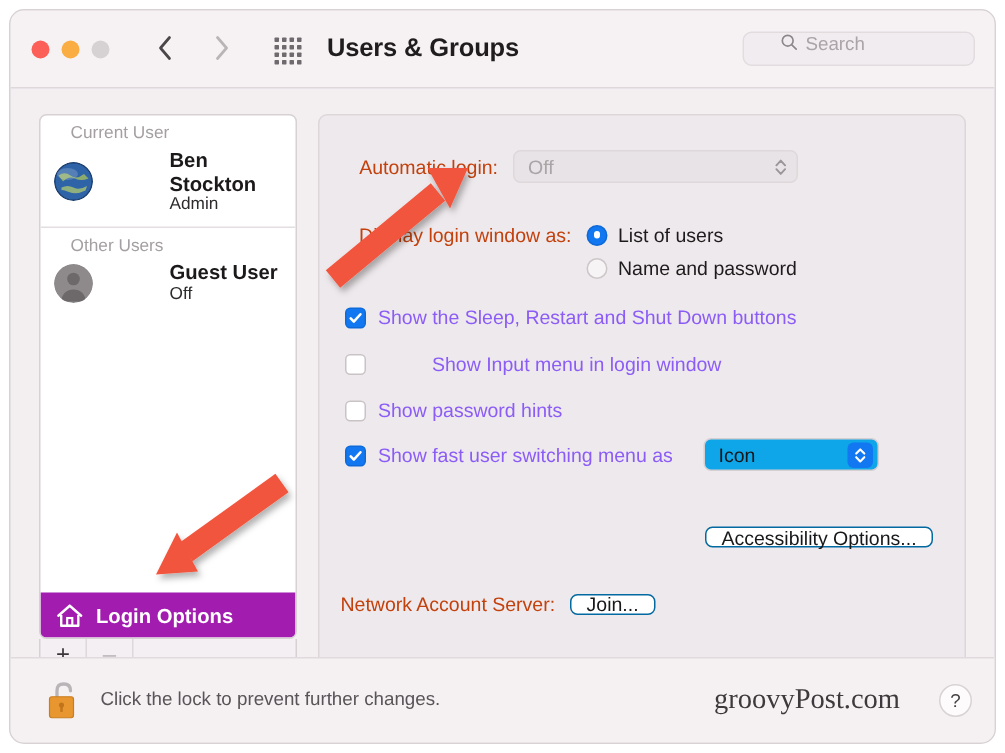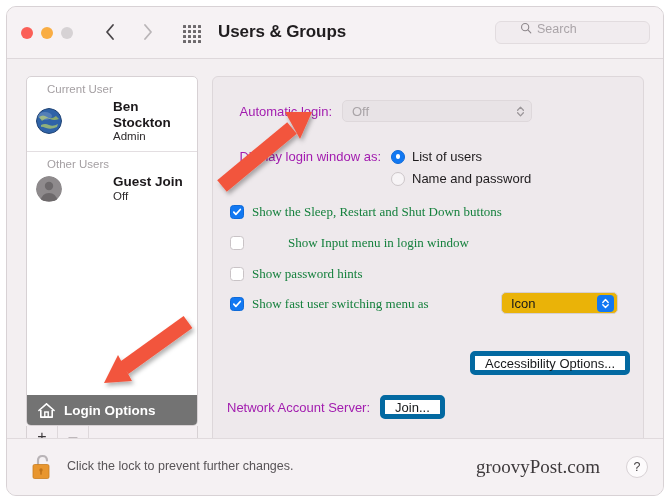--- a/index.html
+++ b/index.html
@@ -181,21 +181,21 @@
     background: #e3dee1;
     margin: 2px 0 0 0;
   }
 
   .login-options {
     position: absolute;
     left: 0;
     bottom: 0;
     width: 100%;
     height: 30px;
-    background: #737373;
+    background: #a21caf;
     display: flex;
     align-items: center;
     padding-left: 10px;
     box-sizing: border-box;
   }
   .house-icon { width: 19px; height: 19px; margin-right: 8px; flex: none; }
   .login-options-label {
     color: #ffffff;
     font-size: 13.5px;
     font-weight: bold;
@@ -239,47 +239,46 @@
     box-sizing: border-box;
   }
 
   .row {
     position: absolute;
     display: flex;
     align-items: center;
   }
   .field-label {
     font-size: 13px;
-    color: #a21caf;
+    color: #c2410c;
     text-align: right;
   }
 
   
   .popup {
     height: 22px;
     border-radius: 5px;
     display: flex;
     align-items: center;
     box-sizing: border-box;
     font-size: 13px;
   }
   .popup.disabled {
     background: #e8e3e6;
     border: 1px solid #ded8db;
     color: #a9a4a7;
     justify-content: space-between;
     padding: 0 5px 0 9px;
   }
   .popup.enabled {
-    background: #eab308;
+    background: #0ea5e9;
     border: 1px solid #d5cfd2;
     color: #16181a;
     justify-content: space-between;
     padding: 0 3px 0 9px;
-    margin-left: 32px;
   }
   .chevbox {
     width: 17px;
     height: 17px;
     border-radius: 4px;
     background: #1278f2;
     display: flex;
     align-items: center;
     justify-content: center;
     flex: none;
@@ -333,30 +332,30 @@
     background: #1278f2;
     border: 1px solid #0f6ad8;
     display: flex;
     align-items: center;
     justify-content: center;
   }
   .cb.off {
     background: #ffffff;
     border: 1px solid #c9c3c6;
   }
-  .cb-label { font-size: 13px; color: #15803d; font-family: Liberation Serif, serif; }
+  .cb-label { font-size: 13px; color: #8b5cf6; }
 
   
   .pushbtn {
     background: #ffffff;
-    border: 5px solid #0369a1;
+    border: 1px solid #0369a1;
     border-radius: 5px;
     font-size: 13px;
     color: #16181a;
-    height: 24px;
+    height: 14px;
     display: inline-flex;
     align-items: center;
     padding: 0 10px;
     box-sizing: border-box;
   }
 
   
   .footer {
     position: absolute;
     left: 0;
@@ -493,21 +492,21 @@
       <div class="group-header">Other Users</div>
       <div class="user-row">
         <span class="avatar">
           <svg viewBox="0 0 26 26" width="26" height="26">
             <circle cx="13" cy="13" r="13" fill="#8e8a8c"></circle>
             <circle cx="13" cy="10" r="4.2" fill="#6d696b"></circle>
             <path d="M4.5 25 Q6 17 13 17 Q20 17 21.5 25 Z" fill="#6d696b"></path>
           </svg>
         </span>
         <span class="user-text">
-          <div class="user-name">Guest Join</div>
+          <div class="user-name">Guest User</div>
           <div class="user-sub">Off</div>
         </span>
       </div>
 
       <div class="login-options">
         <svg class="house-icon" viewBox="0 0 20 20">
           <path d="M10 3 L18 10 M10 3 L2 10" fill="none" stroke="#ffffff" stroke-width="1.7" stroke-linecap="round"></path>
           <path d="M4 9.5 V17 H16 V9.5" fill="none" stroke="#ffffff" stroke-width="1.7" stroke-linejoin="round"></path>
           <rect x="8.2" y="11.6" width="3.6" height="5.4" fill="none" stroke="#ffffff" stroke-width="1.5"></rect>
         </svg>

